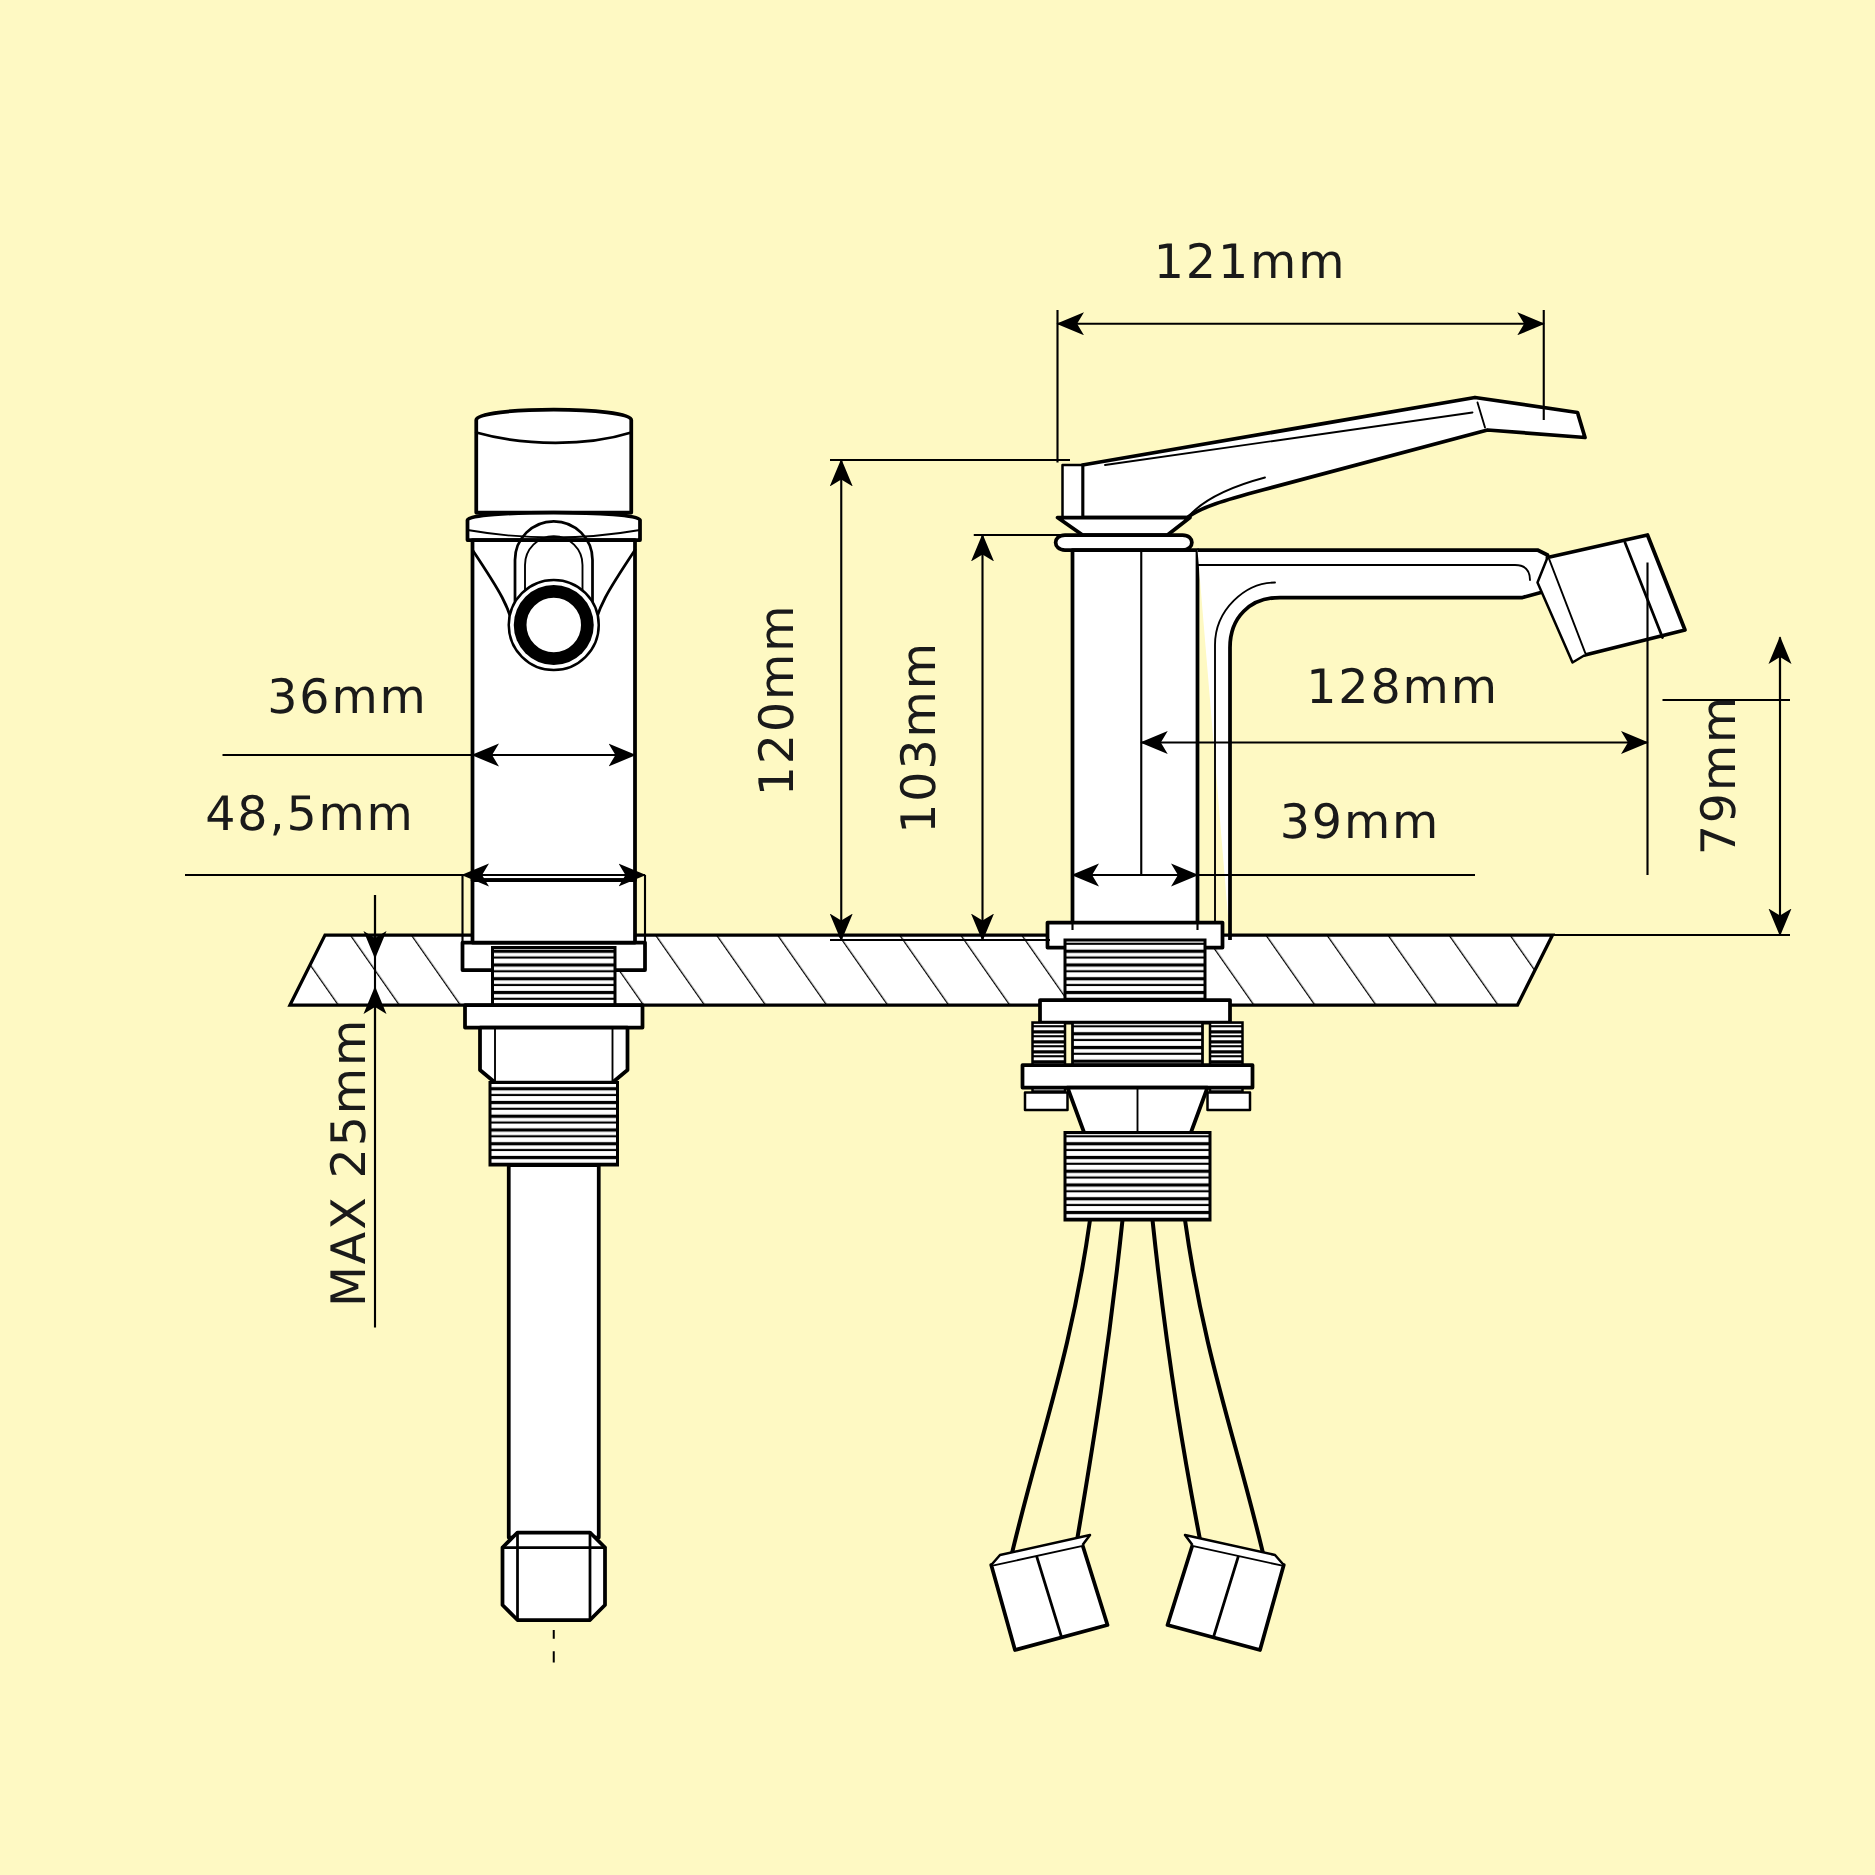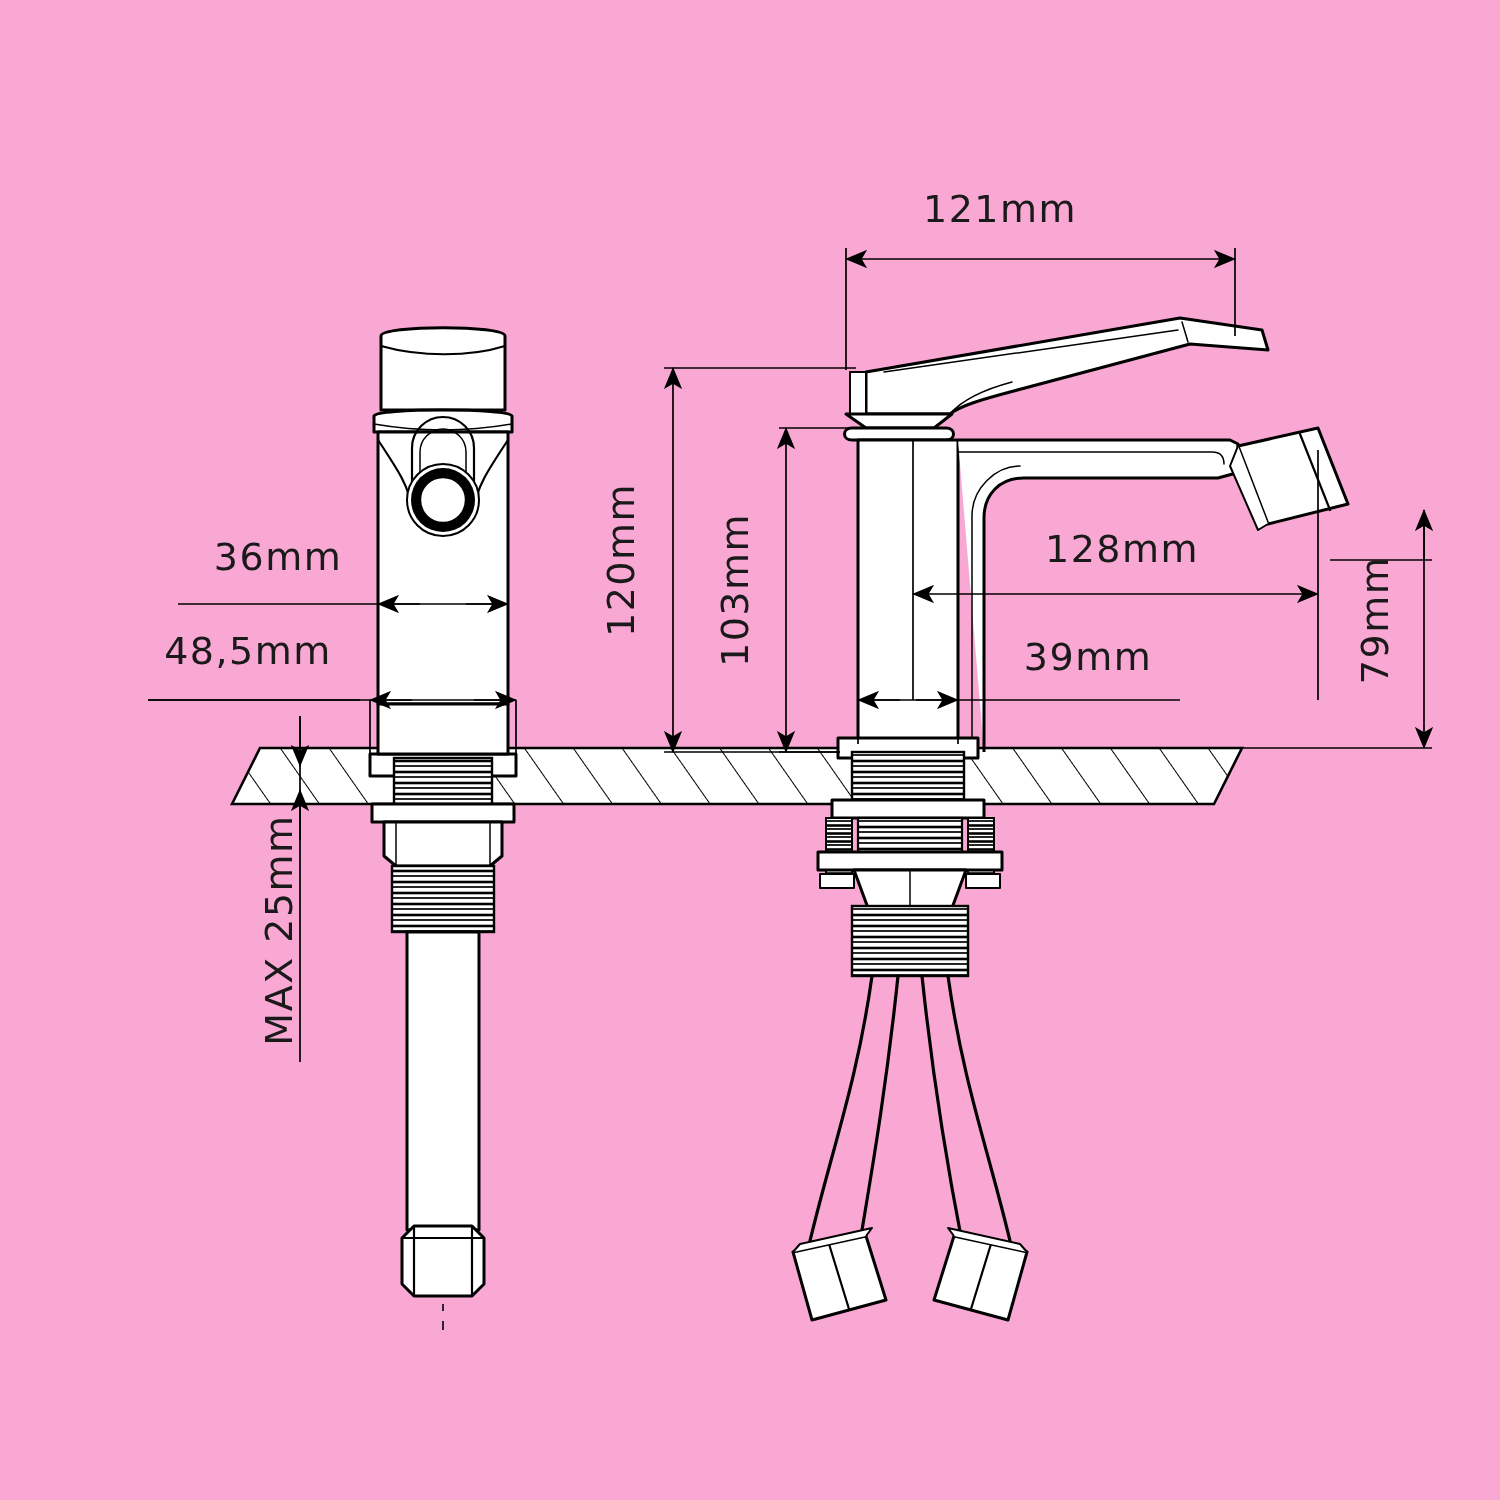--- a/index.html
+++ b/index.html
@@ -11,21 +11,21 @@
   body {
     width: 1500px;
     height: 1500px;
     overflow: hidden;
     font-family: "DejaVu Sans", sans-serif;
   }
   #drawing-root {
     position: relative;
     width: 1500px;
     height: 1500px;
-    background: #f9a8d4;
+    background: #fef9c3;
   }
   svg.drawing-canvas {
     display: block;
     width: 1500px;
     height: 1500px;
   }
   .dim-text {
     font-family: "DejaVu Sans", sans-serif;
     font-size: 38px;
     fill: #1a1a1a;

